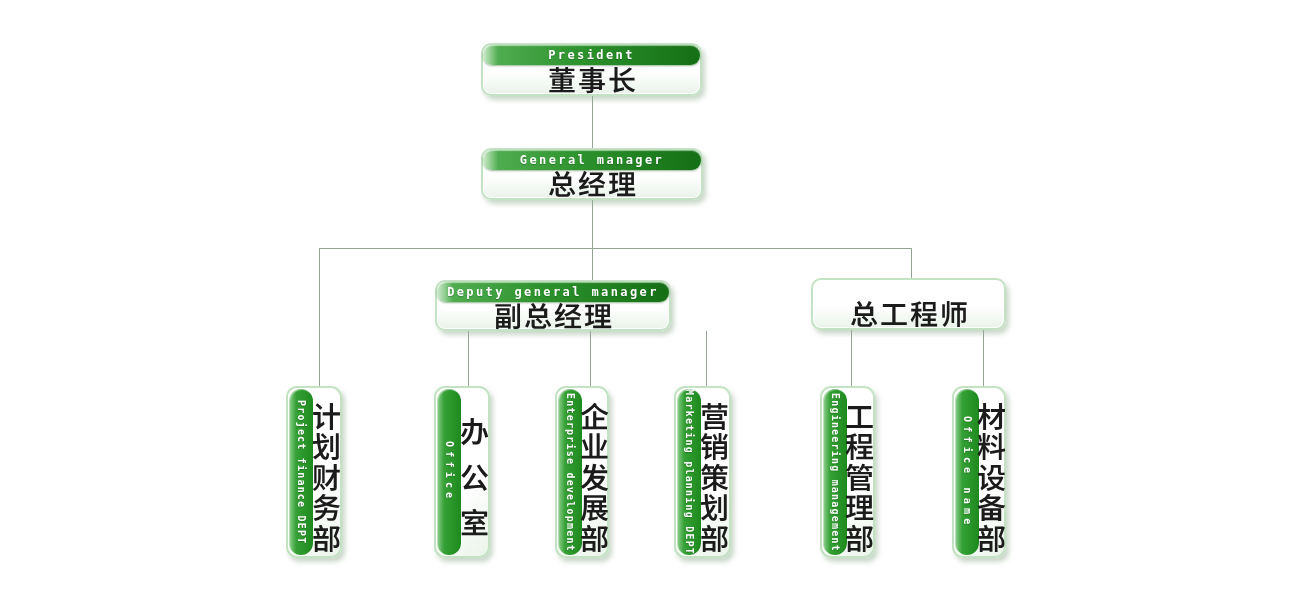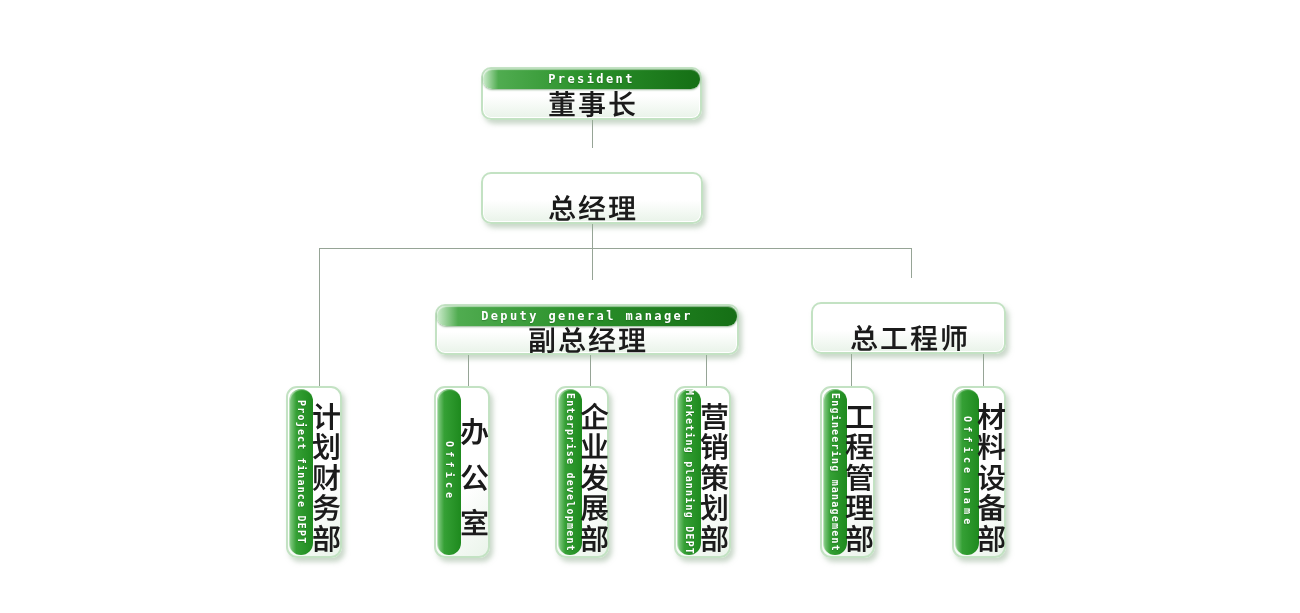--- a/index.html
+++ b/index.html
@@ -14,21 +14,20 @@
   }
   .line { position: absolute; background: #96a496; }
 
   
   .hnode {
     position: absolute;
     background: linear-gradient(180deg, #ffffff 0%, #ffffff 55%, #e9f3e9 100%);
     border: 2px solid #c3e2c3;
     border-radius: 10px;
     box-shadow: 3px 4px 5px rgba(150,178,150,0.5), inset 0 0 0 1px #ffffff;
-    margin-top: 24px;
   }
   .hhead {
     position: absolute;
     left: 0; right: 0; top: 0;
     height: 20px;
     border-radius: 9px;
     background: linear-gradient(to right, #cdeccd 0%, #50ac50 7%, #2c922c 45%, #156f15 100%);
     box-shadow: 0 1px 2px rgba(20,90,20,0.45), inset 0 1px 1px rgba(255,255,255,0.55);
     display: flex;
     align-items: center;
@@ -126,34 +125,37 @@
         <svg class="cjk" viewBox="0 0 1000 1000">
           <path d="M444 34H548V863Q548 903 537 923Q525 943 499 954Q472 964 430 966Q389 969 325 969Q321 951 311 927Q301 903 290 887Q317 888 343 888Q370 888 391 888Q411 888 420 888Q434 887 439 882Q444 877 444 863ZM63 105H939V187H63ZM264 302V358H735V302ZM167 235H839V425H167ZM140 480H856V860H752V551H140ZM42 605H960V684H42ZM132 741H807V817H132Z"></path>
         </svg>
         <svg class="cjk" viewBox="0 0 1000 1000">
           <path d="M227 957Q224 945 218 928Q211 912 203 895Q195 879 187 869Q202 862 218 846Q233 830 233 799V38H340V870Q340 870 329 876Q317 881 300 890Q284 899 267 911Q250 922 239 934Q227 946 227 957ZM227 957 218 864 268 827 565 759Q565 782 568 810Q571 839 575 856Q472 883 408 899Q344 916 308 927Q273 937 255 944Q238 951 227 957ZM53 417H948V519H53ZM562 467Q595 558 652 631Q708 705 788 757Q869 809 971 837Q959 848 945 866Q932 883 920 901Q908 919 900 935Q791 899 708 837Q625 775 566 688Q507 600 467 491ZM759 54 862 99Q813 154 749 204Q684 255 615 298Q545 341 479 372Q470 361 455 345Q439 329 424 313Q408 298 395 288Q464 262 531 226Q599 189 658 145Q717 101 759 54Z"></path>
         </svg>
       </div>
   </div>
 
   <div class="hnode" style="left:481px;top:148px;width:222px;height:52px">
+    <div class="hhead">
+      <span class="entext">General manager</span>
+    </div>
     <div class="hbody" aria-label="总经理">
         <svg class="cjk" viewBox="0 0 1000 1000">
           <path d="M750 667 829 621Q859 655 887 694Q915 734 937 772Q959 811 969 844L884 894Q875 862 854 823Q833 783 806 742Q779 702 750 667ZM416 622 488 565Q521 585 554 612Q587 638 616 666Q645 693 662 715L587 781Q570 757 541 729Q513 700 481 672Q448 643 416 622ZM272 633H380V826Q380 849 394 856Q407 863 453 863Q461 863 479 863Q498 863 521 863Q544 863 568 863Q591 863 611 863Q631 863 642 863Q666 863 678 856Q690 849 696 829Q701 808 704 768Q715 776 732 783Q750 790 768 796Q786 802 800 805Q794 865 779 898Q764 931 733 943Q703 956 651 956Q642 956 621 956Q600 956 573 956Q547 956 520 956Q494 956 473 956Q452 956 444 956Q376 956 338 944Q301 933 287 905Q272 876 272 827ZM123 648 220 666Q209 730 186 797Q164 865 131 912L36 869Q55 843 72 806Q89 770 102 729Q115 687 123 648ZM244 77 331 36Q364 74 394 120Q423 166 436 203L342 249Q334 225 319 195Q304 166 284 135Q265 104 244 77ZM669 33 775 77Q741 135 705 195Q669 255 637 298L554 258Q574 228 596 189Q617 150 637 109Q656 68 669 33ZM285 327V473H717V327ZM175 231H832V569H175Z"></path>
         </svg>
         <svg class="cjk" viewBox="0 0 1000 1000">
           <path d="M64 706Q62 695 56 678Q51 660 44 642Q37 623 31 609Q50 605 70 589Q89 572 113 546Q127 532 152 502Q177 472 209 430Q240 387 272 339Q304 290 331 239L419 296Q358 395 283 489Q208 582 133 653V656Q133 656 123 661Q113 665 99 673Q85 681 75 690Q64 699 64 706ZM64 706 58 622 105 589 383 541Q381 561 380 588Q379 614 380 631Q286 649 228 661Q170 673 138 681Q105 689 89 695Q74 700 64 706ZM57 463Q55 453 49 435Q43 418 37 399Q30 380 24 367Q39 363 53 348Q68 332 84 307Q92 295 109 267Q125 239 144 201Q164 163 183 119Q203 75 217 31L313 77Q288 136 255 196Q222 256 186 311Q150 366 114 410V413Q114 413 106 418Q97 423 86 431Q74 439 66 447Q57 456 57 463ZM57 463 55 388 101 358 293 341Q289 361 286 385Q283 410 283 426Q217 433 177 439Q136 444 112 448Q88 453 77 456Q65 459 57 463ZM34 811Q77 803 132 790Q187 778 249 763Q311 748 373 733L385 822Q299 847 211 870Q124 894 53 913ZM423 85H826V178H423ZM800 85H820L839 81L911 118Q877 193 824 255Q772 317 706 368Q641 419 568 457Q494 496 418 523Q412 510 401 494Q391 478 379 463Q367 447 357 436Q426 415 494 382Q562 348 621 305Q680 261 727 210Q773 159 800 102ZM372 846H966V941H372ZM619 606H722V878H619ZM432 545H917V638H432ZM626 373 681 301Q729 319 785 345Q840 370 891 395Q942 421 975 442L915 526Q884 503 835 476Q785 449 730 421Q675 394 626 373Z"></path>
         </svg>
         <svg class="cjk" viewBox="0 0 1000 1000">
           <path d="M499 348V451H829V348ZM499 165V266H829V165ZM406 78H926V538H406ZM397 636H938V728H397ZM325 841H972V934H325ZM40 96H364V191H40ZM49 384H348V479H49ZM28 765Q71 754 124 738Q178 722 237 703Q297 684 356 665L374 762Q291 790 206 818Q122 847 52 869ZM156 133H253V750L156 766ZM622 116H709V496H717V884H613V496H622Z"></path>
         </svg>
       </div>
   </div>
 
-  <div class="hnode" style="left:435px;top:280px;width:304px;height:51px">
+  <div class="hnode" style="left:435px;top:280px;width:236px;height:51px">
     <div class="hhead">
       <span class="entext">Deputy general manager</span>
     </div>
     <div class="hbody" aria-label="副总经理">
         <svg class="cjk" viewBox="0 0 1000 1000">
           <path d="M657 155H747V717H657ZM830 54H929V840Q929 885 919 909Q908 933 881 945Q854 958 811 962Q768 966 703 965Q702 951 696 932Q691 914 684 895Q677 876 670 862Q715 863 753 864Q792 864 806 864Q819 863 824 858Q830 853 830 840ZM51 78H606V165H51ZM117 839H537V919H117ZM125 683H529V759H125ZM287 574H378V879H287ZM74 529H595V955H499V608H167V963H74ZM200 302V391H460V302ZM108 223H557V470H108Z"></path>
         </svg>
         <svg class="cjk" viewBox="0 0 1000 1000">
           <path d="M750 667 829 621Q859 655 887 694Q915 734 937 772Q959 811 969 844L884 894Q875 862 854 823Q833 783 806 742Q779 702 750 667ZM416 622 488 565Q521 585 554 612Q587 638 616 666Q645 693 662 715L587 781Q570 757 541 729Q513 700 481 672Q448 643 416 622ZM272 633H380V826Q380 849 394 856Q407 863 453 863Q461 863 479 863Q498 863 521 863Q544 863 568 863Q591 863 611 863Q631 863 642 863Q666 863 678 856Q690 849 696 829Q701 808 704 768Q715 776 732 783Q750 790 768 796Q786 802 800 805Q794 865 779 898Q764 931 733 943Q703 956 651 956Q642 956 621 956Q600 956 573 956Q547 956 520 956Q494 956 473 956Q452 956 444 956Q376 956 338 944Q301 933 287 905Q272 876 272 827ZM123 648 220 666Q209 730 186 797Q164 865 131 912L36 869Q55 843 72 806Q89 770 102 729Q115 687 123 648ZM244 77 331 36Q364 74 394 120Q423 166 436 203L342 249Q334 225 319 195Q304 166 284 135Q265 104 244 77ZM669 33 775 77Q741 135 705 195Q669 255 637 298L554 258Q574 228 596 189Q617 150 637 109Q656 68 669 33ZM285 327V473H717V327ZM175 231H832V569H175Z"></path>
         </svg>

